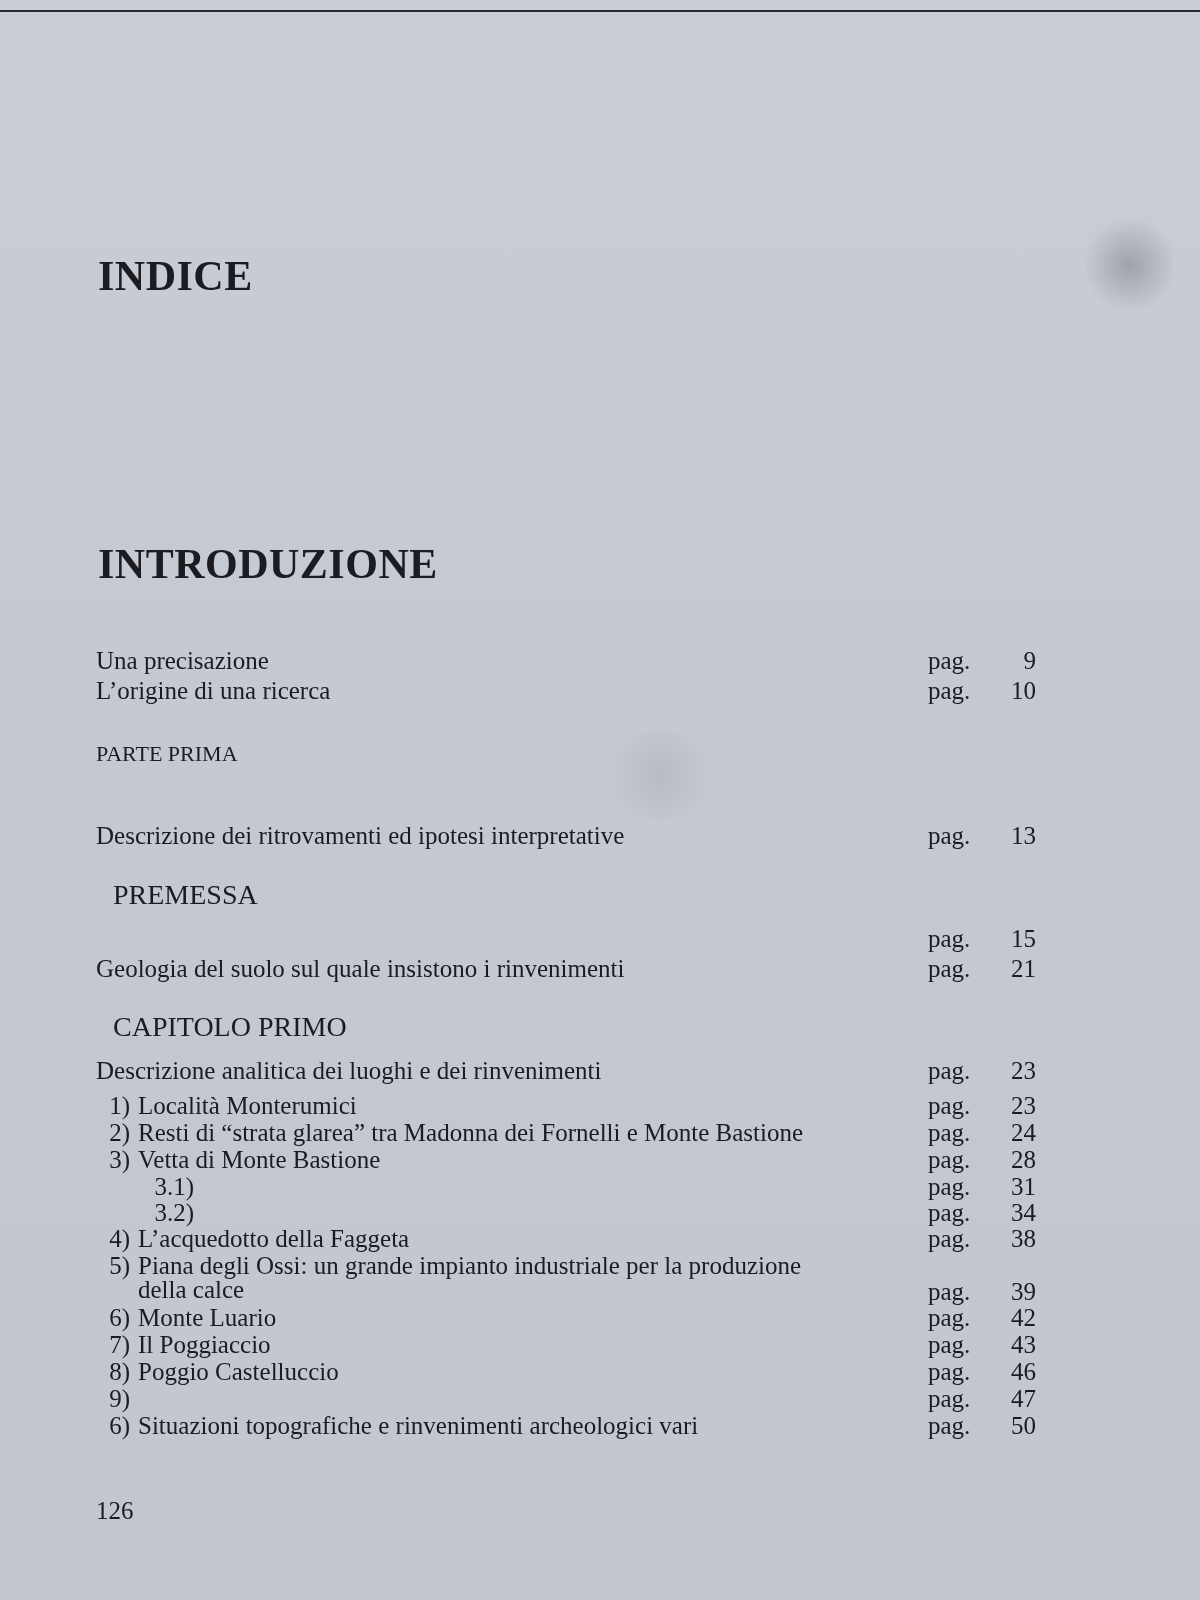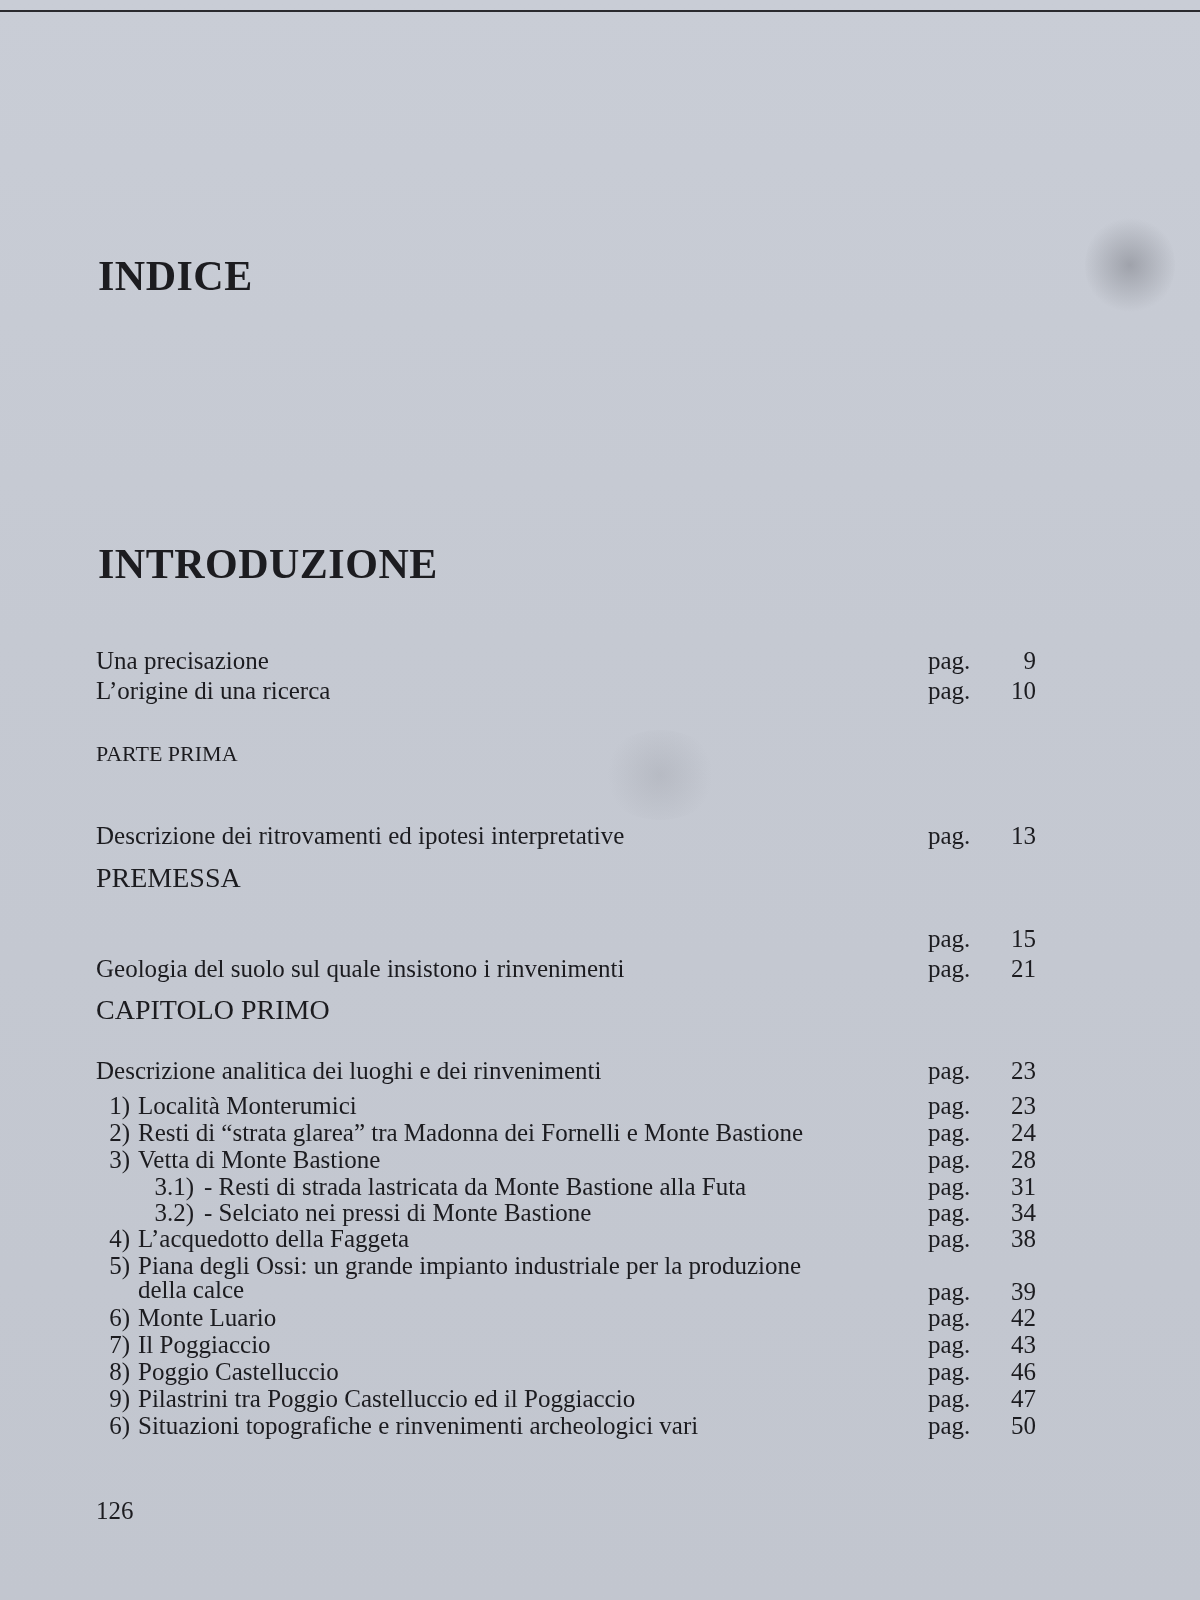--- a/index.html
+++ b/index.html
@@ -40,21 +40,21 @@
     position: absolute;
     left: 96px;
     font-size: 22px;
     margin: 0;
     font-weight: normal;
   }
   .heading-sub {
     position: absolute;
     left: 96px;
     font-size: 28px;
-    margin: 0;
+    margin: 17px;
     font-weight: normal;
   }
   .row {
     position: absolute;
     left: 96px;
     width: 940px;
     height: 28px;
     font-size: 25px;
     line-height: 28px;
   }
@@ -155,27 +155,25 @@
   <span class="num">24</span>
 </div>
 <div class="row list" style="top:1146px;">
   <span class="idx">3)</span>
   <span class="title">Vetta di Monte Bastione</span>
   <span class="pag">pag.</span>
   <span class="num">28</span>
 </div>
 <div class="row sublist" style="top:1173px;">
   <span class="idx">3.1)</span>
-  <span class="title">- Resti di strada lastricata da Monte Bastione alla Futa</span>
   <span class="pag">pag.</span>
   <span class="num">31</span>
 </div>
 <div class="row sublist" style="top:1199px;">
   <span class="idx">3.2)</span>
-  <span class="title">- Selciato nei pressi di Monte Bastione</span>
   <span class="pag">pag.</span>
   <span class="num">34</span>
 </div>
 <div class="row list" style="top:1225px;">
   <span class="idx">4)</span>
   <span class="title">L’acquedotto della Faggeta</span>
   <span class="pag">pag.</span>
   <span class="num">38</span>
 </div>
 <div class="row list" style="top:1252px;height:54px;">
@@ -198,21 +196,20 @@
   <span class="num">43</span>
 </div>
 <div class="row list" style="top:1358px;">
   <span class="idx">8)</span>
   <span class="title">Poggio Castelluccio</span>
   <span class="pag">pag.</span>
   <span class="num">46</span>
 </div>
 <div class="row list" style="top:1385px;">
   <span class="idx">9)</span>
-  <span class="title">Pilastrini tra Poggio Castelluccio ed il Poggiaccio</span>
   <span class="pag">pag.</span>
   <span class="num">47</span>
 </div>
 <div class="row list" style="top:1412px;">
   <span class="idx" style="left:-6px;width:40px;">6)</span>
   <span class="title">Situazioni topografiche e rinvenimenti archeologici vari</span>
   <span class="pag">pag.</span>
   <span class="num">50</span>
 </div>
 

